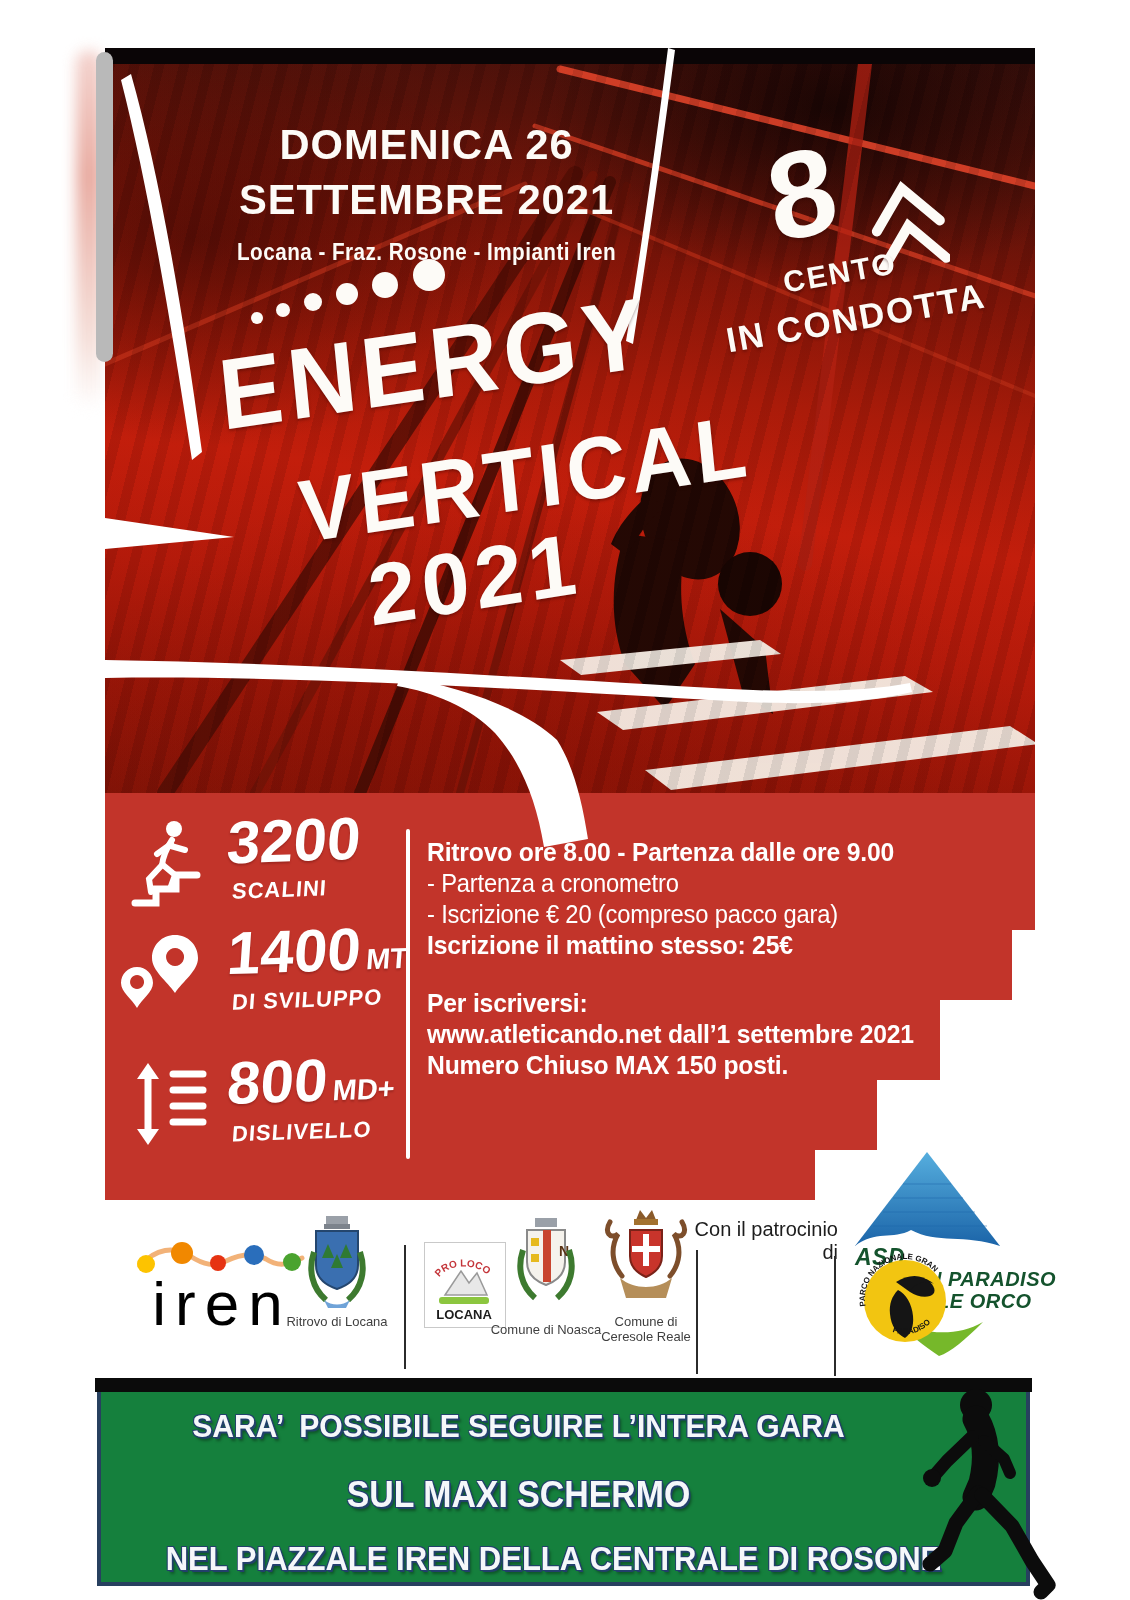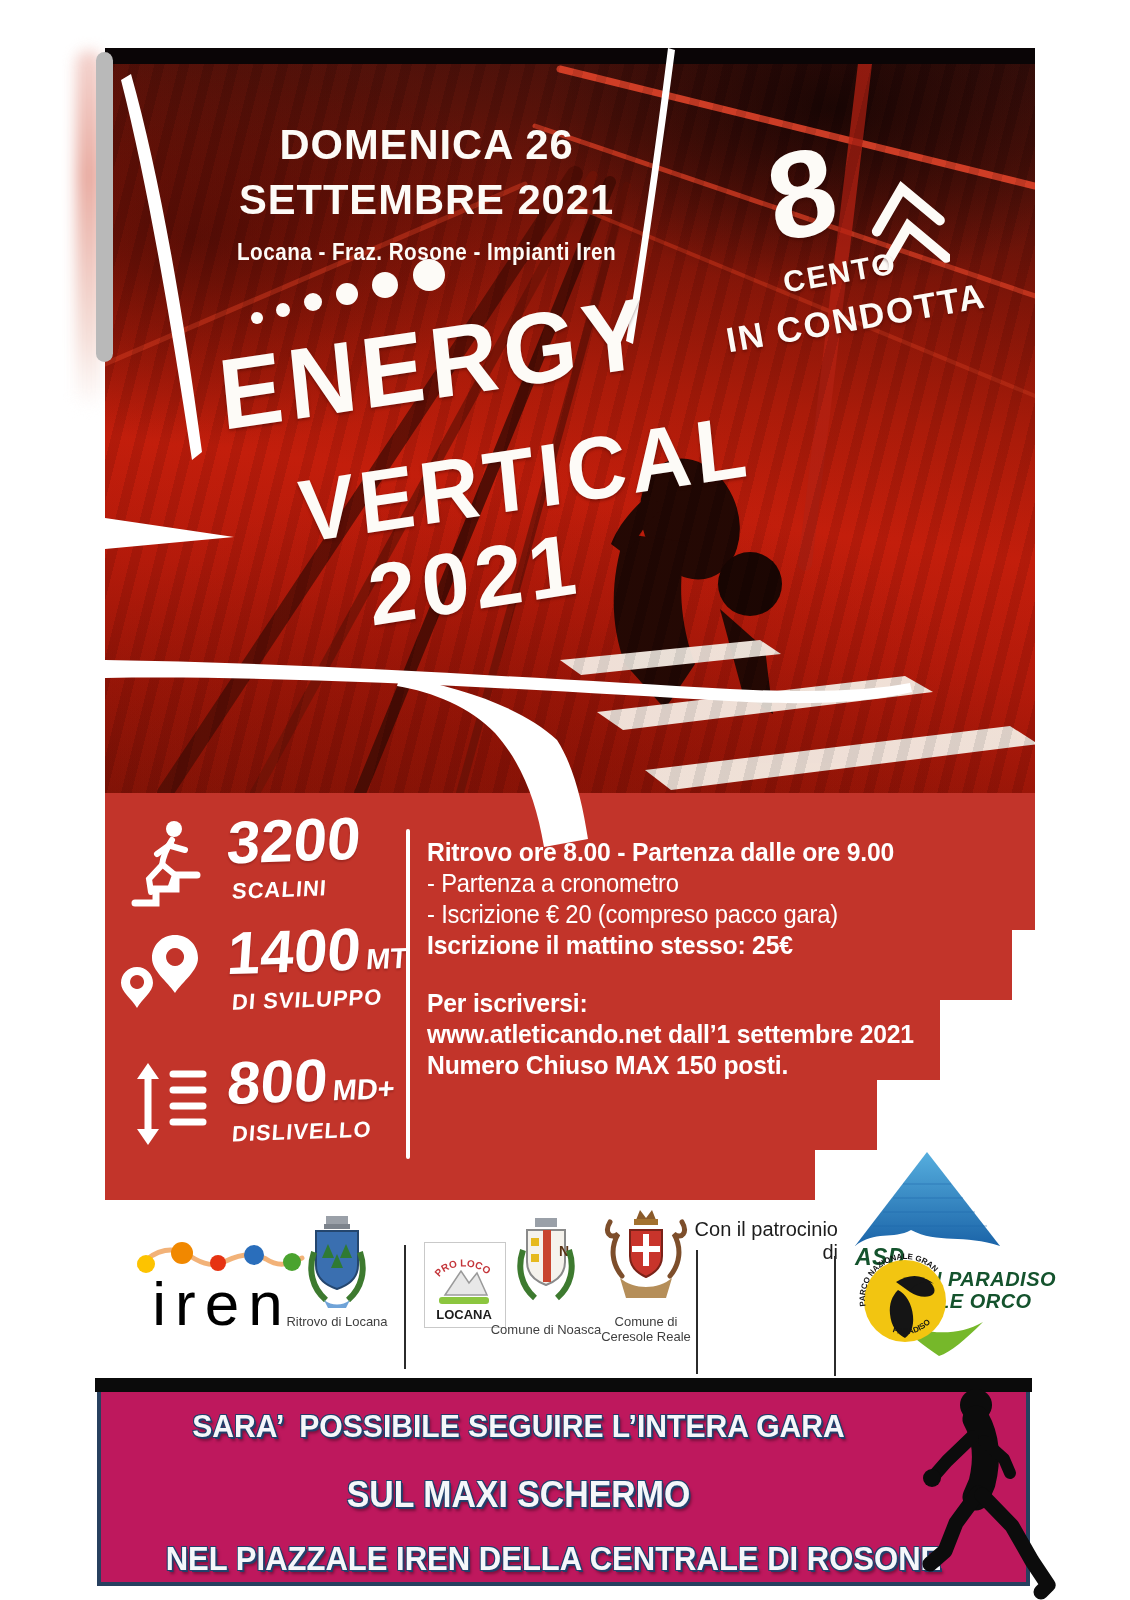--- a/index.html
+++ b/index.html
@@ -66,21 +66,21 @@
   .caption{position:absolute;color:#3f3f3f;font-size:13px;text-align:center;z-index:7;}
   .vline{position:absolute;width:2px;background:#2b2b2b;z-index:7;}
   .iren-word{position:absolute;left:2px;top:30px;width:180px;text-align:center;color:#000000;
     font-size:62px;font-weight:500;letter-spacing:9px;}
   .proloco-box{left:424px;top:1242px;width:80px;height:84px;background:#fff;border:1px solid #c9c9c9;z-index:7;}
   .patro-label{left:694px;top:1218px;width:144px;text-align:right;color:#1d1d1d;font-size:20px;z-index:7;}
 
   
   .banner-wrap{left:95px;top:1378px;width:937px;height:208px;z-index:8;}
   .banner-topbar{position:absolute;left:0;top:0;width:100%;height:14px;background:#0b0b0b;}
-  .banner-body{position:absolute;left:2px;top:14px;right:2px;bottom:0;background:#be185d;
+  .banner-body{position:absolute;left:2px;top:14px;right:2px;bottom:0;background:#15803d;
     border:4px solid #27405f;border-top:none;}
   .bl{position:absolute;left:0;width:calc(100% - 90px);text-align:center;color:#f5f7fa;font-weight:700;
     white-space:pre-wrap;transform:scaleX(.94);
     text-shadow:2px 2px 0 #22406b,-1px -1px 0 #22406b,1px -1px 0 #22406b,-1px 1px 0 #22406b,3px 4px 3px rgba(0,0,0,.35);}
   .bl1{top:16px;font-size:32px;}
   .bl2{top:82px;font-size:36px;}
   .bl3{top:148px;font-size:33px;width:calc(100% - 20px);}
   .runner{position:absolute;left:920px;top:1385px;z-index:9;}
 </style>
 </head>

